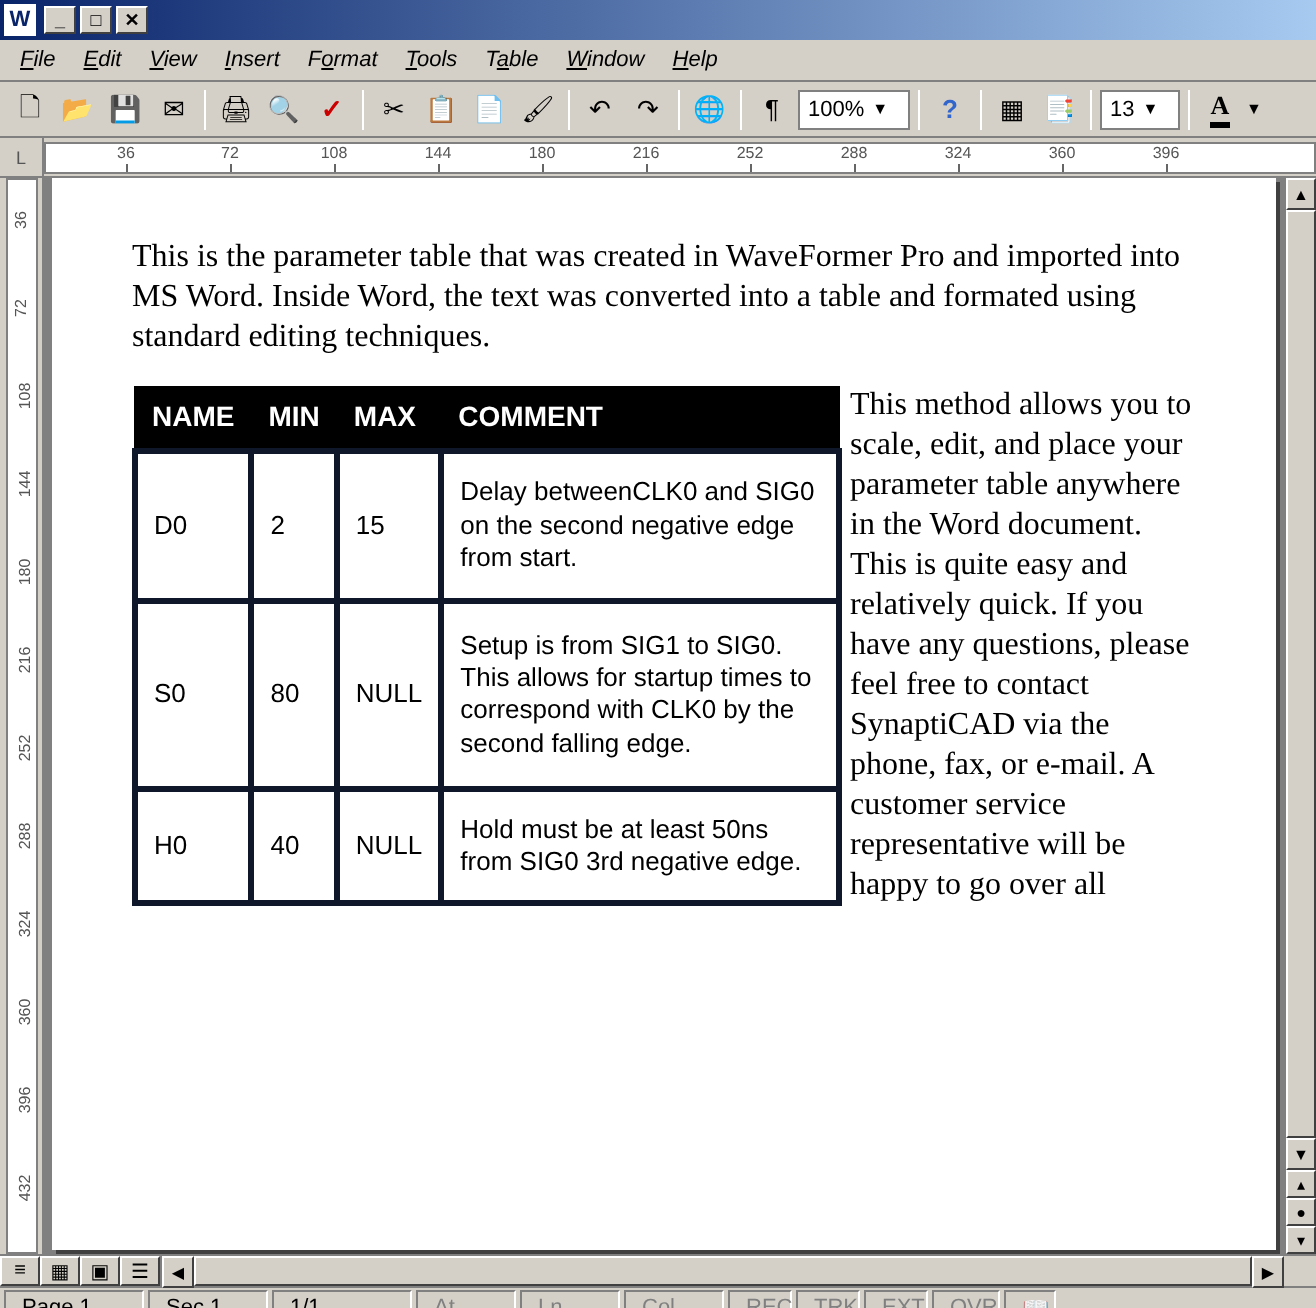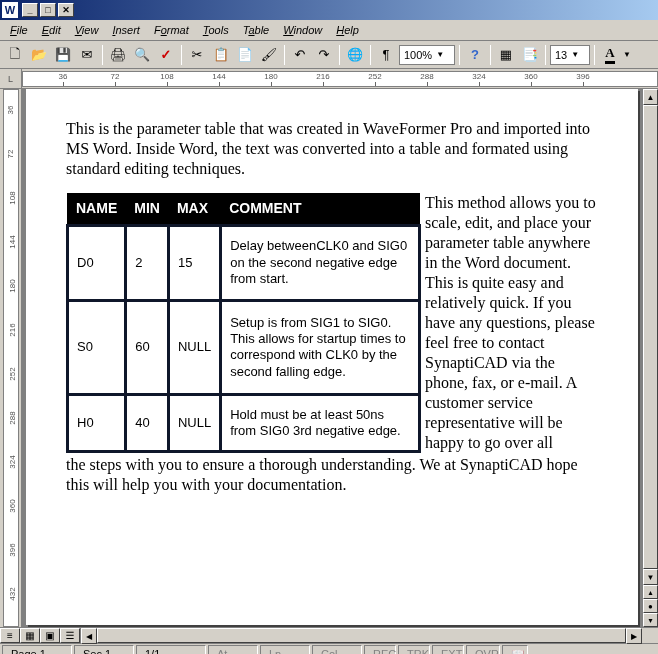--- a/index.html
+++ b/index.html
@@ -381,35 +381,34 @@
             </thead>
           <tbody id="tbody">
               <tr>
                 <td>D0</td>
                 <td>2</td>
                 <td>15</td>
                 <td>Delay betweenCLK0 and SIG0 on the second negative edge from start.</td>
               </tr>
               <tr>
                 <td>S0</td>
-                <td>60</td>
+                <td>80</td>
                 <td>NULL</td>
                 <td>Setup is from SIG1 to SIG0. This allows for startup times to correspond with CLK0 by the second falling edge.</td>
               </tr>
               <tr>
                 <td>H0</td>
                 <td>40</td>
                 <td>NULL</td>
                 <td>Hold must be at least 50ns from SIG0 3rd negative edge.</td>
               </tr>
             </tbody>
         </table>
         <div class="side-text">This method allows you to scale, edit, and place your parameter table anywhere in the Word document. This is quite easy and relatively quick. If you have any questions, please feel free to contact SynaptiCAD via the phone, fax, or e-mail. A customer service representative will be happy to go over all</div>
       </div>
-      <div style="margin-top:2px">the steps with you to ensure a thorough understanding. We at SynaptiCAD hope this will help you with your documentation.</div>
     </div>
   </div>
   <div class="scrollbar-v">
     <div class="sb-btn">▲</div>
     <div class="sb-track">
       <div class="sb-thumb" style="height:100%"></div>
     </div>
     <div class="sb-btn">▼</div>
     <div class="sb-btn" style="height:14px">▴</div>
     <div class="sb-btn" style="height:14px">●</div>

